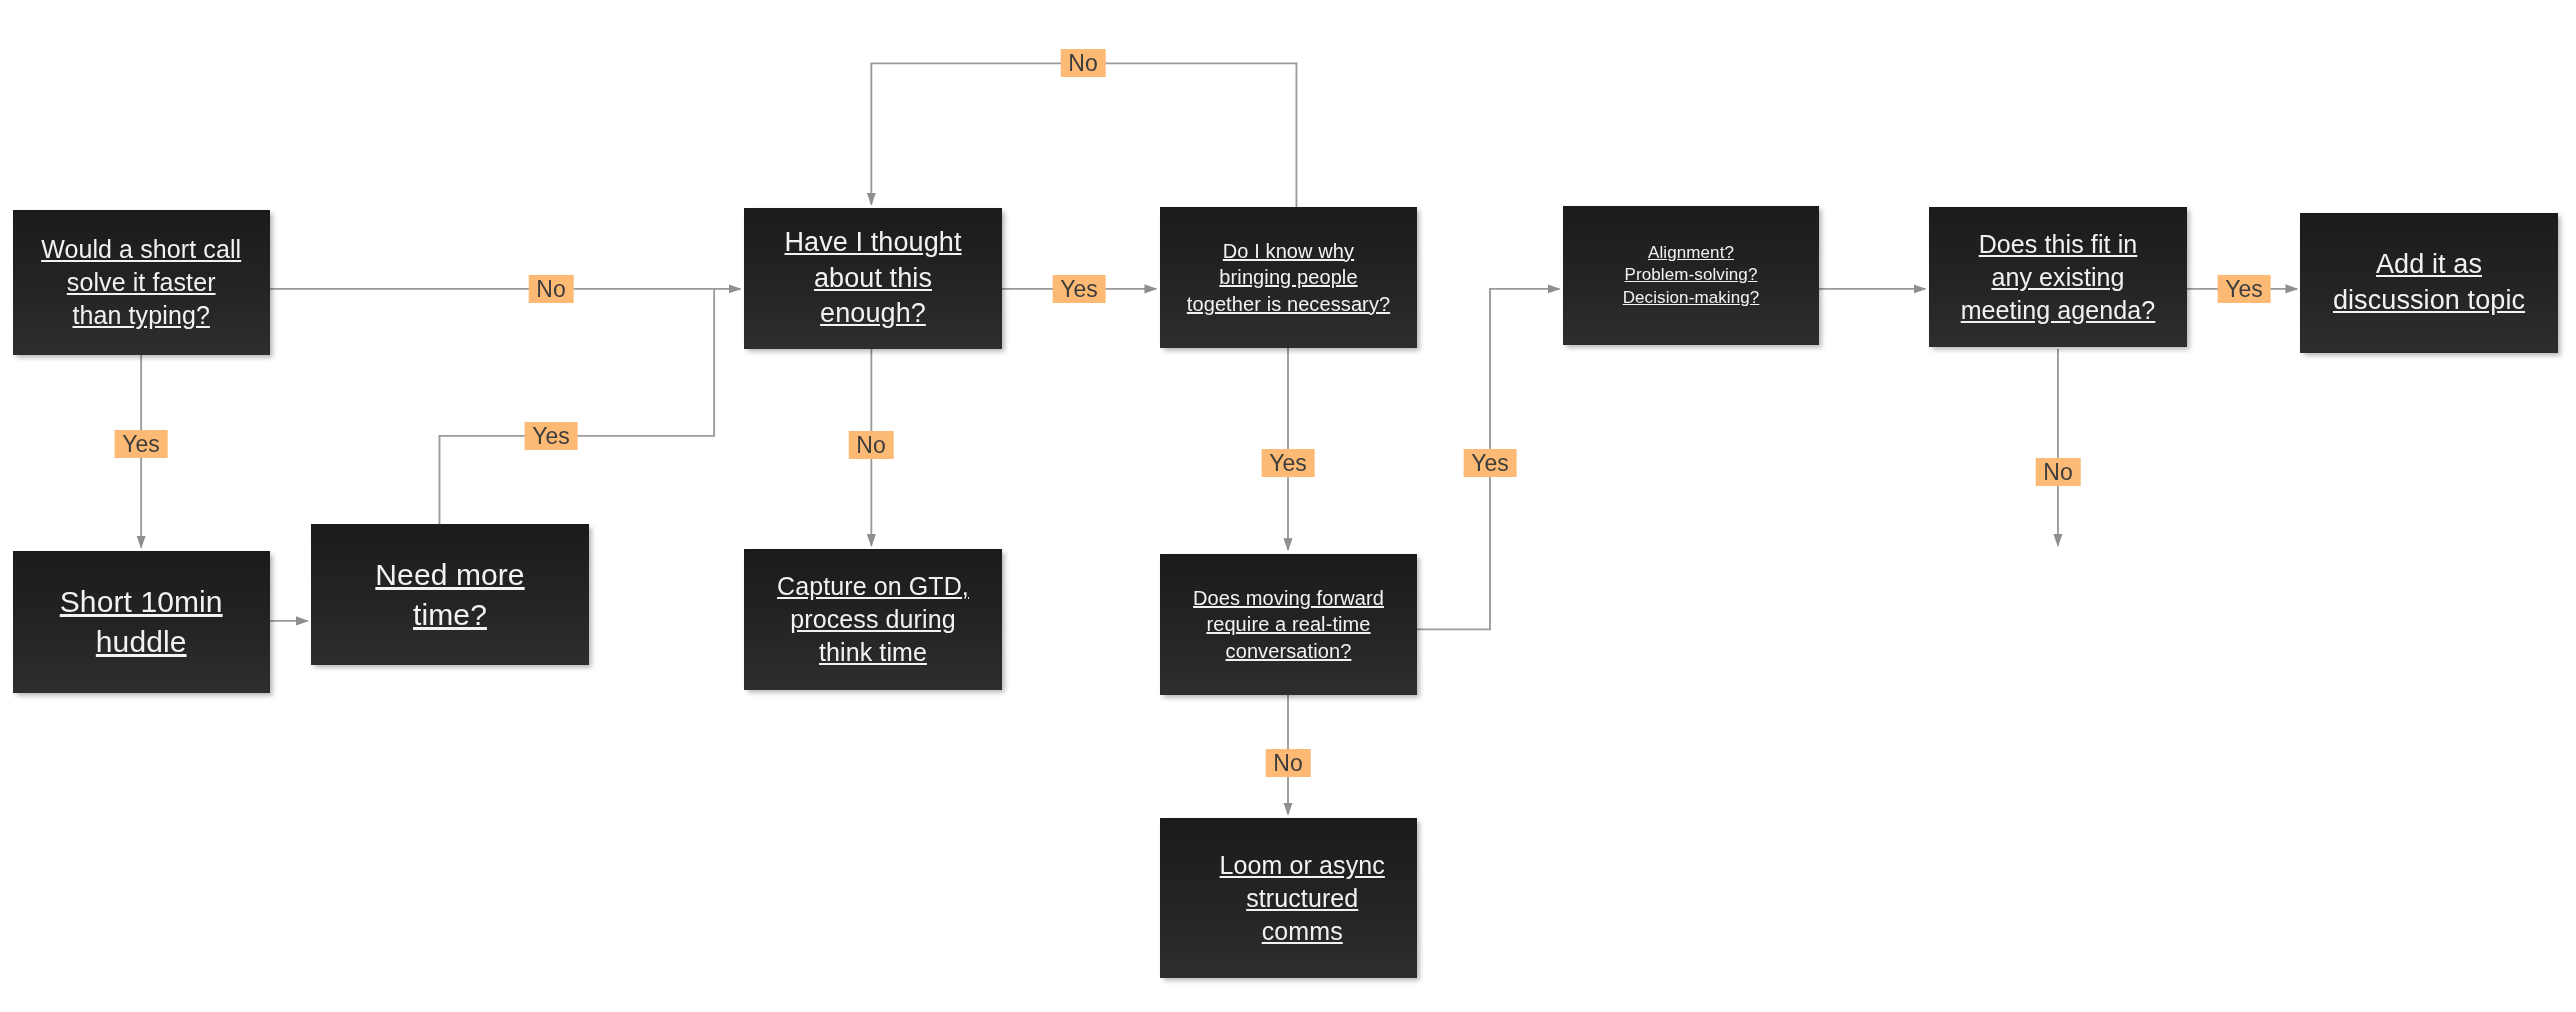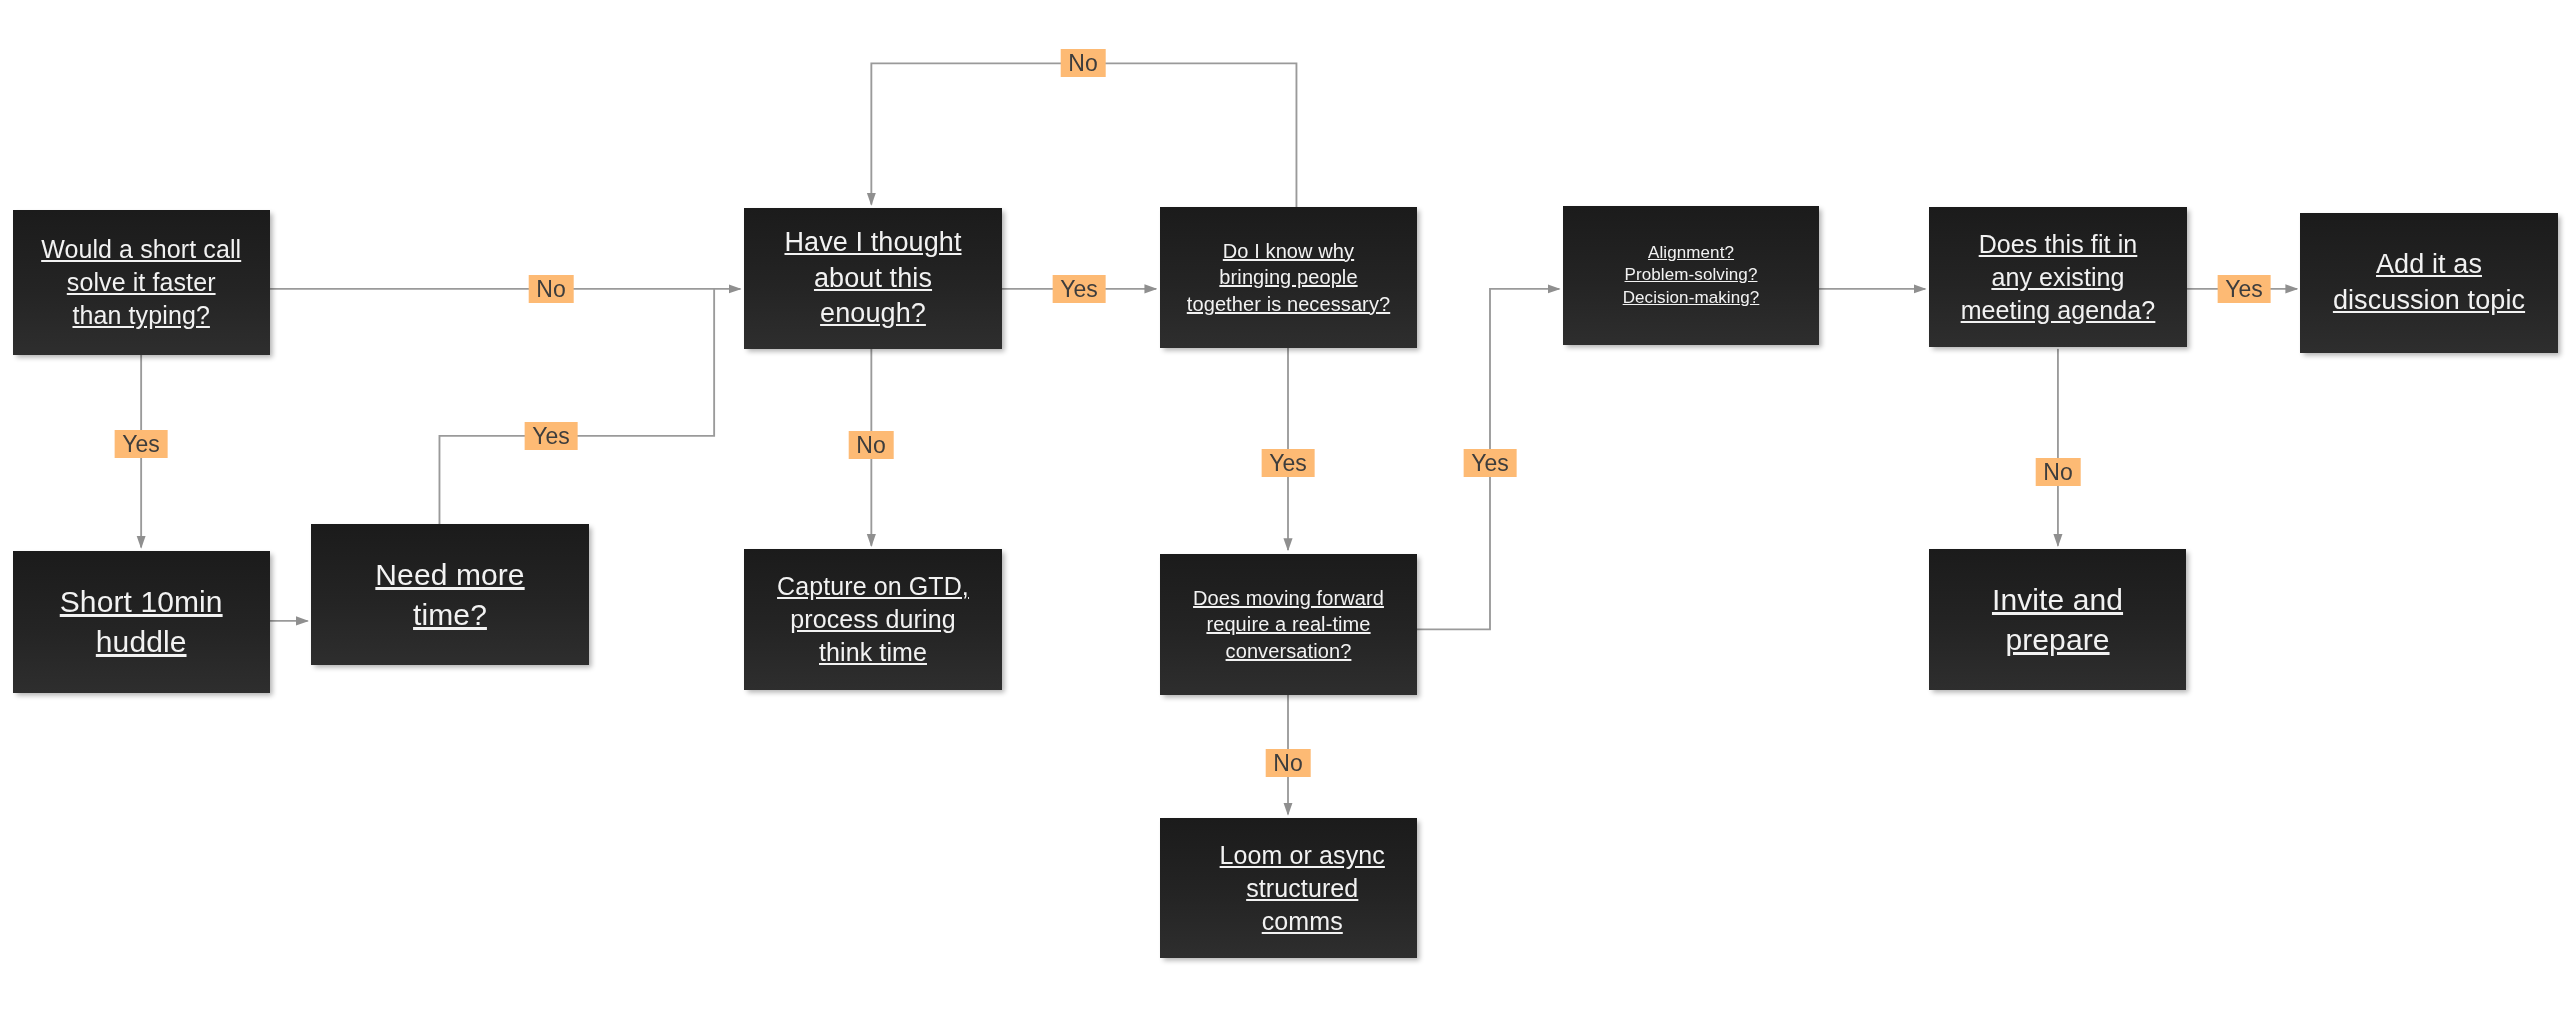--- a/index.html
+++ b/index.html
@@ -133,21 +133,21 @@
 bringing people
 together is necessary?</span>
   </div>
 
   <div class="node" style="left:1160px; top:554px; width:257px; height:141px; font-size:20px;">
     <span class="txt">Does moving forward
 require a real-time
 conversation?</span>
   </div>
 
-  <div class="node" style="left:1160px; top:818px; width:257px; height:140px; font-size:25px;padding-left:36px;">
+  <div class="node" style="left:1160px; top:818px; width:257px; height:160px; font-size:25px;padding-left:36px;">
     <span class="txt">Loom or async
 structured
 comms</span>
   </div>
 
   <div class="node" style="left:1563px; top:206px; width:256px; height:139px; font-size:17px;">
     <span class="txt">Alignment?
 Problem-solving?
 Decision-making?</span>
   </div>
@@ -156,24 +156,20 @@
     <span class="txt">Does this fit in
 any existing
 meeting agenda?</span>
   </div>
 
   <div class="node" style="left:2300px; top:213px; width:258px; height:140px; font-size:27px;">
     <span class="txt">Add it as
 discussion topic</span>
   </div>
 
-  <div class="node" style="left:1929px; top:549px; width:257px; height:141px; font-size:30px;">
-    <span class="txt">Invite and
-prepare</span>
-  </div>
 
   <span class="edge-label" style="left:551px;  top:289px;">No</span>
   <span class="edge-label" style="left:141px;  top:444px;">Yes</span>
   <span class="edge-label" style="left:551px;  top:436px;">Yes</span>
   <span class="edge-label" style="left:1079px; top:289px;">Yes</span>
   <span class="edge-label" style="left:871px; top:445px;">No</span>
   <span class="edge-label" style="left:1083px; top:63px;">No</span>
   <span class="edge-label" style="left:1288px; top:463px;">Yes</span>
   <span class="edge-label" style="left:1490px; top:463px;">Yes</span>
   <span class="edge-label" style="left:1288px; top:763px;">No</span>

